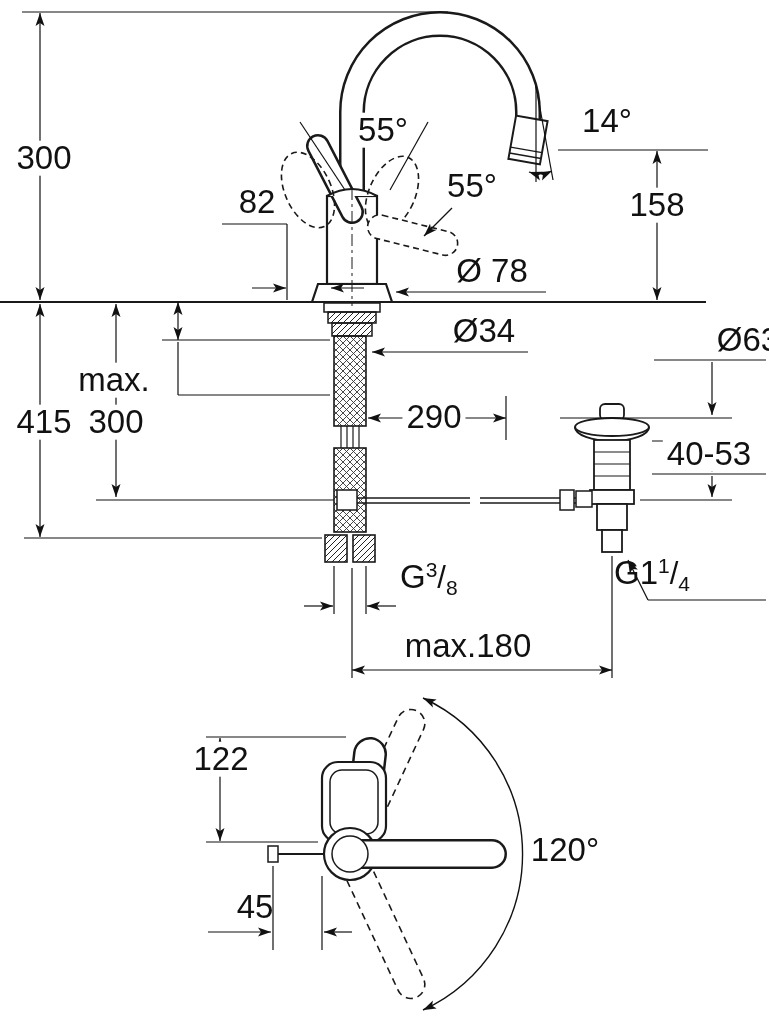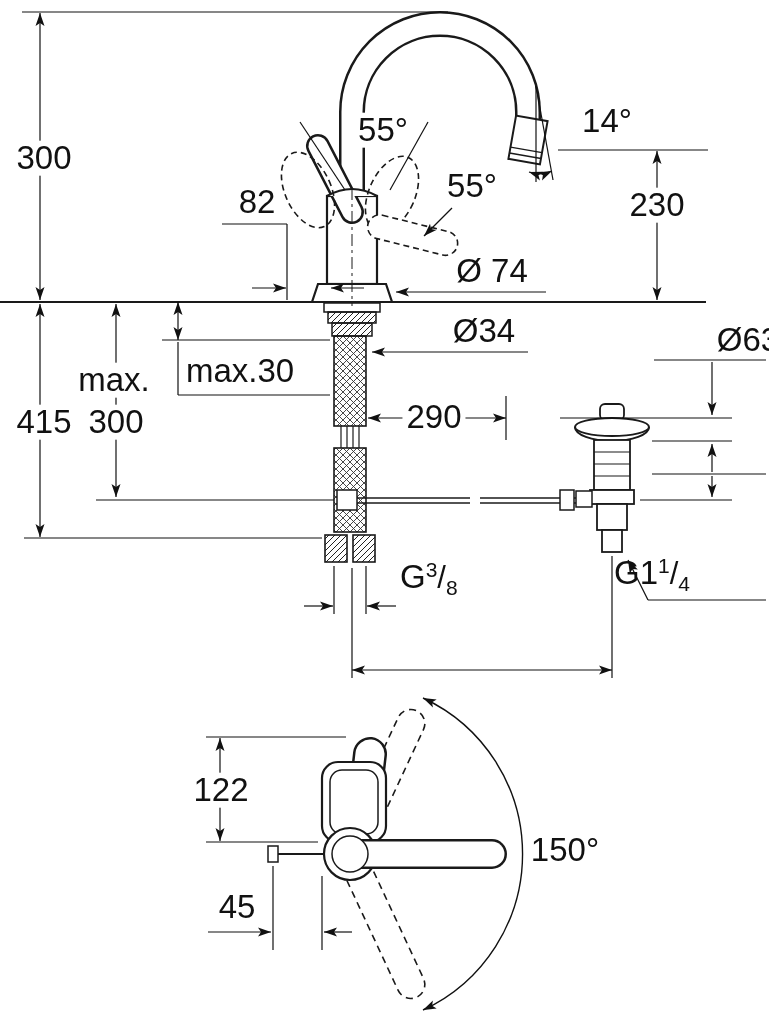--- a/index.html
+++ b/index.html
@@ -181,35 +181,36 @@
       <line x1="352" y1="932" x2="324" y2="932" marker-end="url(#ah)"></line>
     </g>
   </g>
 </svg>
 
 <div class="lbl wbg" style="left:44px;top:158px">300</div>
 <div class="lbl wbg" style="left:383px;top:130px">55°</div>
 <div class="lbl" style="left:607px;top:121px">14°</div>
 <div class="lbl wbg" style="left:257px;top:202px">82</div>
 <div class="lbl wbg" style="left:472px;top:186px">55°</div>
-<div class="lbl wbg" style="left:657px;top:205px">230</div>
-<div class="lbl wbg" style="left:492px;top:271px">Ø 74</div>
+<div class="lbl wbg" style="left:657px;top:205px">158</div>
+<div class="lbl wbg" style="left:492px;top:271px">Ø 78</div>
 <div class="lbl wbg" style="left:484px;top:331px">Ø34</div>
-<div class="lbl tl" style="left:186px;top:354px">max.30</div>
 <div class="lbl wbg" style="left:748px;top:340px">Ø63</div>
 <div class="lbl wbg" style="left:114px;top:380px">max.</div>
 <div class="lbl wbg" style="left:44px;top:422px">415</div>
 <div class="lbl wbg" style="left:116px;top:422px">300</div>
 <div class="lbl wbg" style="left:434px;top:417px">290</div>
+<div class="lbl wbg" style="left:709px;top:454px">40-53</div>
 
 <div class="lbl tl" style="left:400px;top:560px">
   <span>G</span><span class="sup">3</span><span class="slash">/</span><span class="sub">8</span>
 </div>
 
 <div class="lbl tl" style="left:614px;top:556px">
   <span>G1</span><span class="sup">1</span><span class="slash">/</span><span class="sub">4</span>
 </div>
 
-<div class="lbl wbg" style="left:221px;top:790px">122</div>
-<div class="lbl" style="left:565px;top:850px">150°</div>
-<div class="lbl" style="left:237px;top:907px">45</div>
+<div class="lbl" style="left:468px;top:646px">max.180</div>
+<div class="lbl wbg" style="left:221px;top:759px">122</div>
+<div class="lbl" style="left:565px;top:850px">120°</div>
+<div class="lbl" style="left:255px;top:907px">45</div>
 
 </div>
 
 </body></html>

